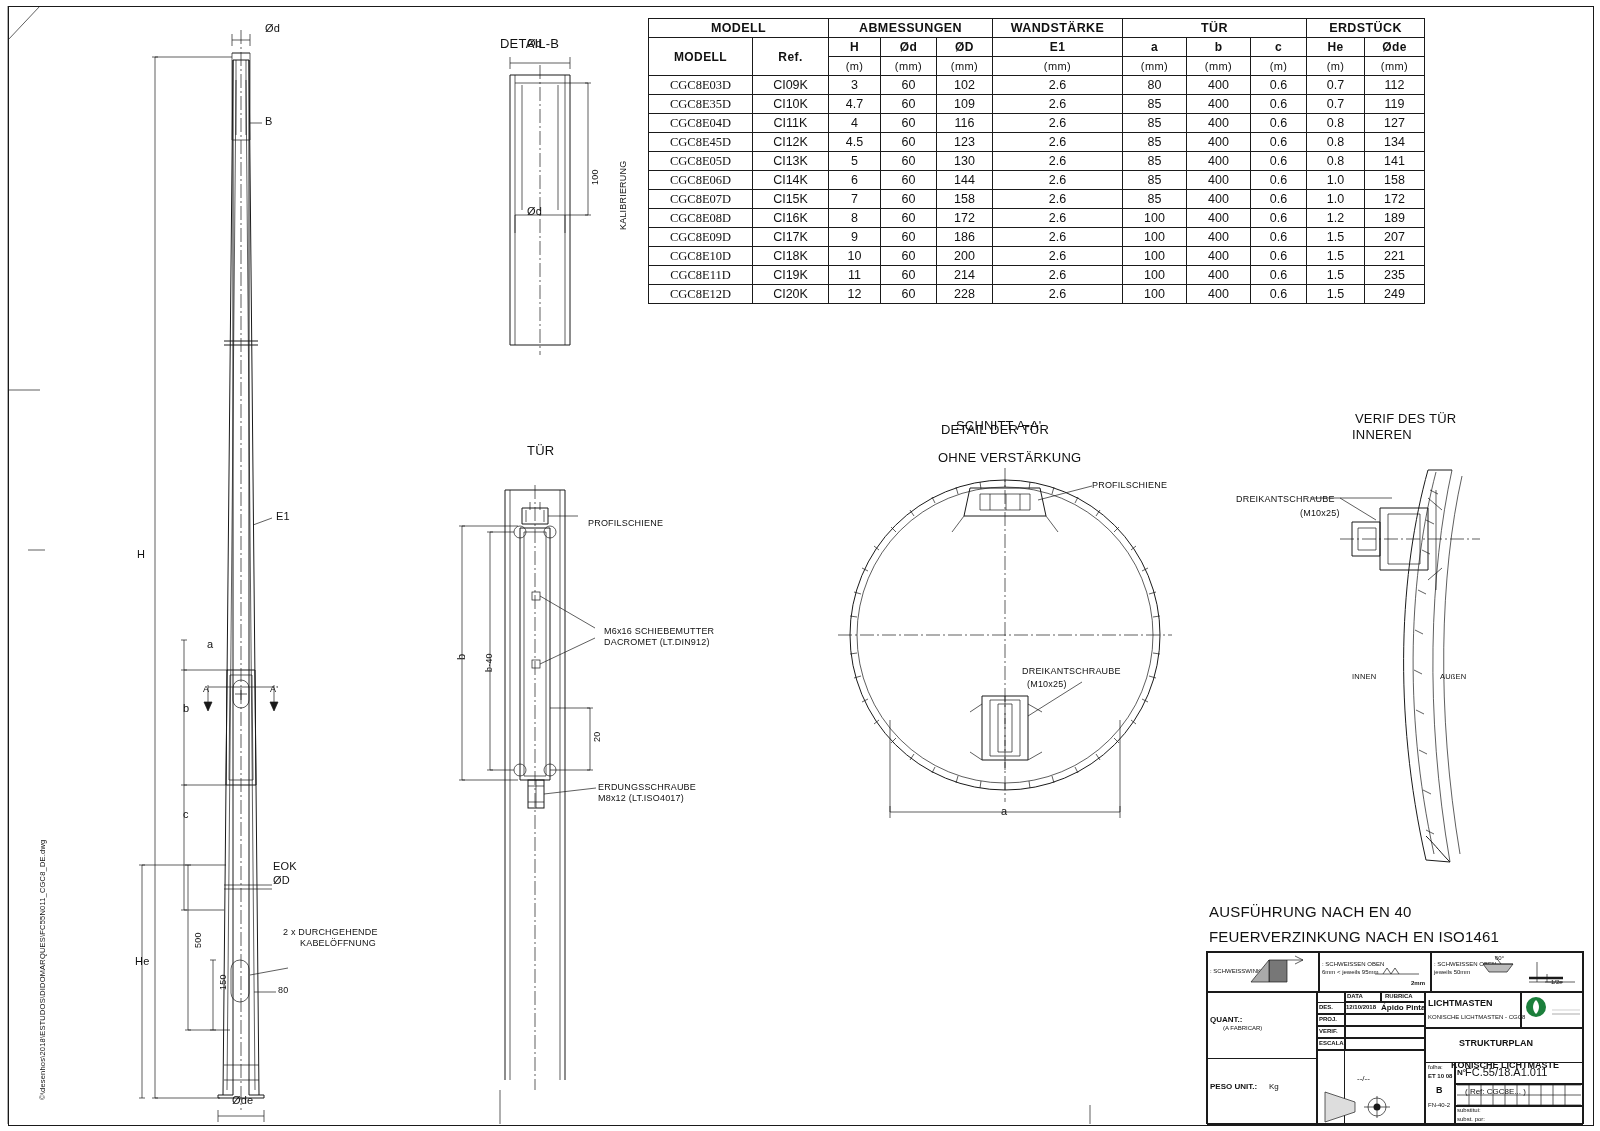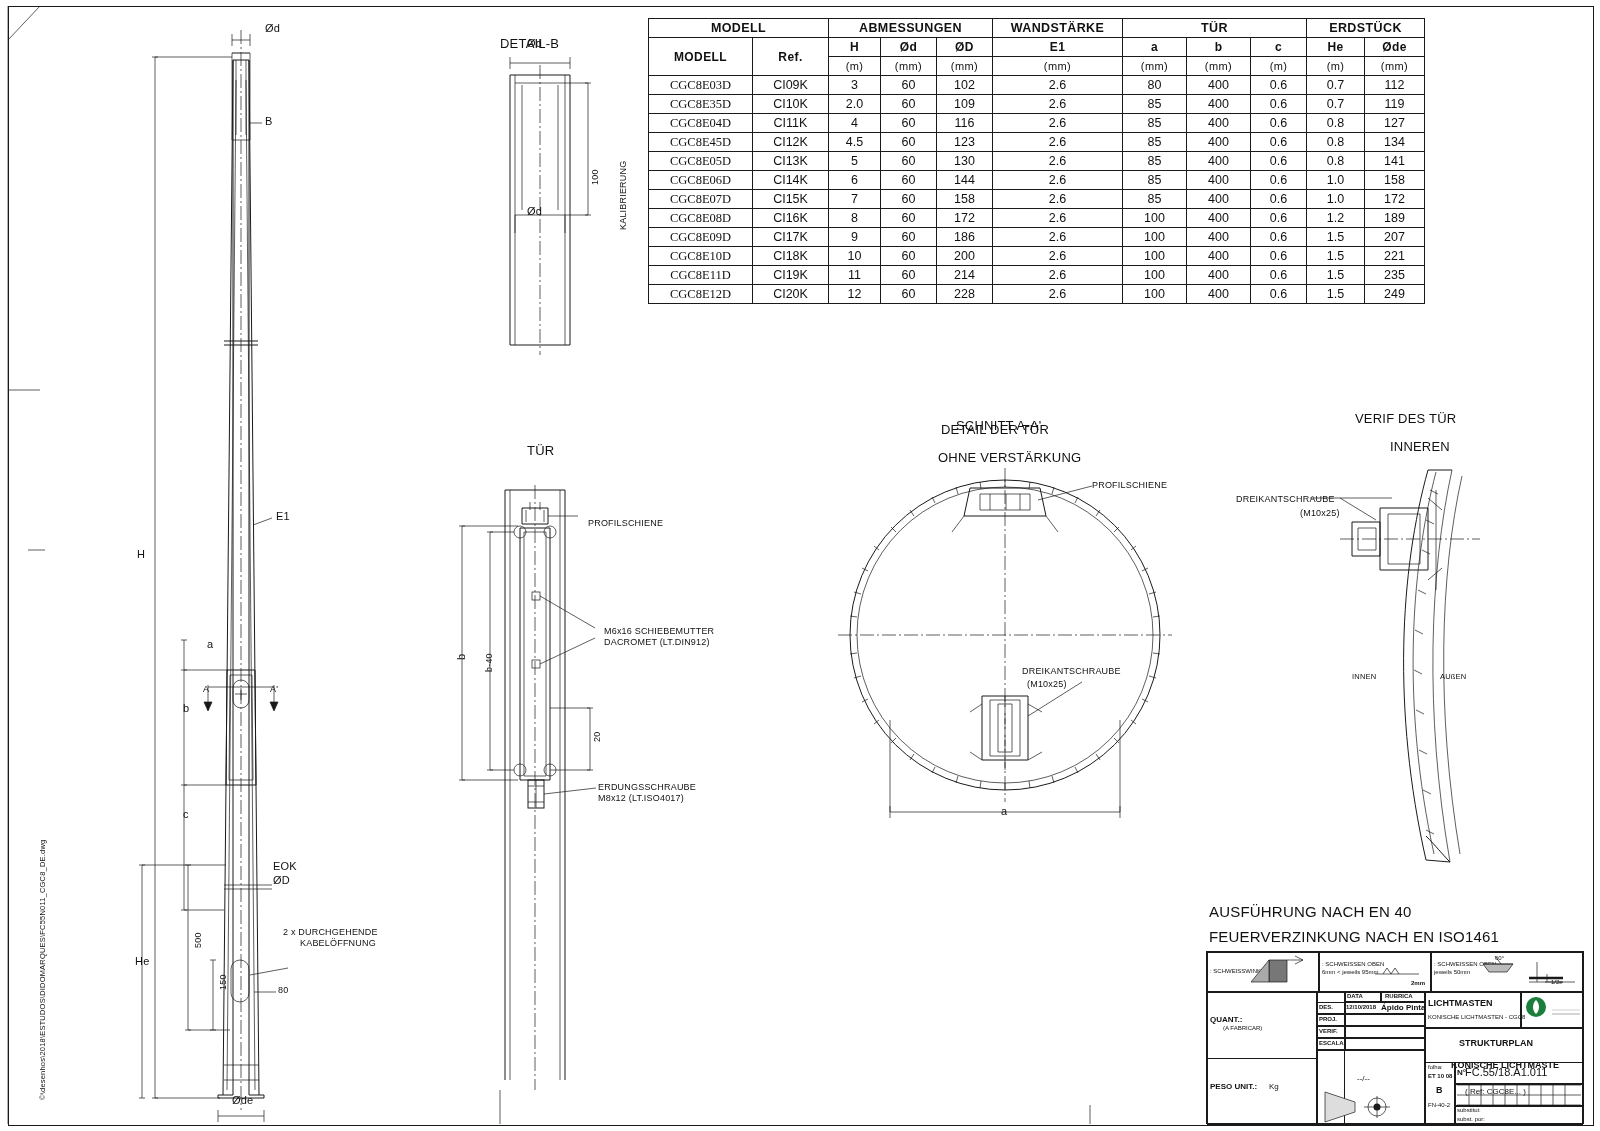--- a/index.html
+++ b/index.html
@@ -168,21 +168,21 @@
             <td class="c-e1">2.6</td>
             <td class="c-a">80</td>
             <td class="c-b">400</td>
             <td class="c-c">0.6</td>
             <td class="c-he">0.7</td>
             <td class="c-ode">112</td>
           </tr>
           <tr>
             <td class="model-col">CGC8E35D</td>
             <td class="ref-col">CI10K</td>
-            <td class="c-h">2.0</td>
+            <td class="c-h">4.7</td>
             <td class="c-od">60</td>
             <td class="c-OD">109</td>
             <td class="c-e1">2.6</td>
             <td class="c-a">85</td>
             <td class="c-b">400</td>
             <td class="c-c">0.6</td>
             <td class="c-he">0.7</td>
             <td class="c-ode">119</td>
           </tr>
           <tr>
@@ -596,21 +596,21 @@
     <path class="s-thin" d="M290 346 L290 358"></path>
     <path class="s-thin" d="M60 260 L60 352"></path>
     <path class="s-thin" d="M290 260 L290 352"></path>
   </svg>
   <div class="lbl sm" style="left:1092px; top:480px;">PROFILSCHIENE</div>
   <div class="lbl sm" style="left:1022px; top:666px;">DREIKANTSCHRAUBE</div>
   <div class="lbl sm" style="left:1027px; top:679px;">(M10x25)</div>
   <div class="lbl" style="left:1001px; top:805px;">a</div>
 
   <div class="lbl md" style="left:1355px; top:411px;">VERIF DES TÜR</div>
-  <div class="lbl md" style="left:1390px; top:427px;margin-top:12px;">INNEREN</div>
+  <div class="lbl md" style="left:1352px; top:427px;">INNEREN</div>
 
   <svg class="abs" style="left:1280px;top:450px;width:300px;height:430px;">
 
     <path class="s-stroke" d="M148 20 C120 120, 112 260, 146 410"></path>
     <path class="s-thin" d="M156 22 C130 122, 122 258, 154 404"></path>
     <path class="s-stroke" d="M148 20 L172 20"></path>
     <path class="s-stroke" d="M146 410 L170 412"></path>
 
     <path class="s-thin" d="M172 20 C150 120, 144 262, 170 412"></path>
     <path class="s-thin" d="M182 26 C160 124, 156 260, 180 404"></path>

